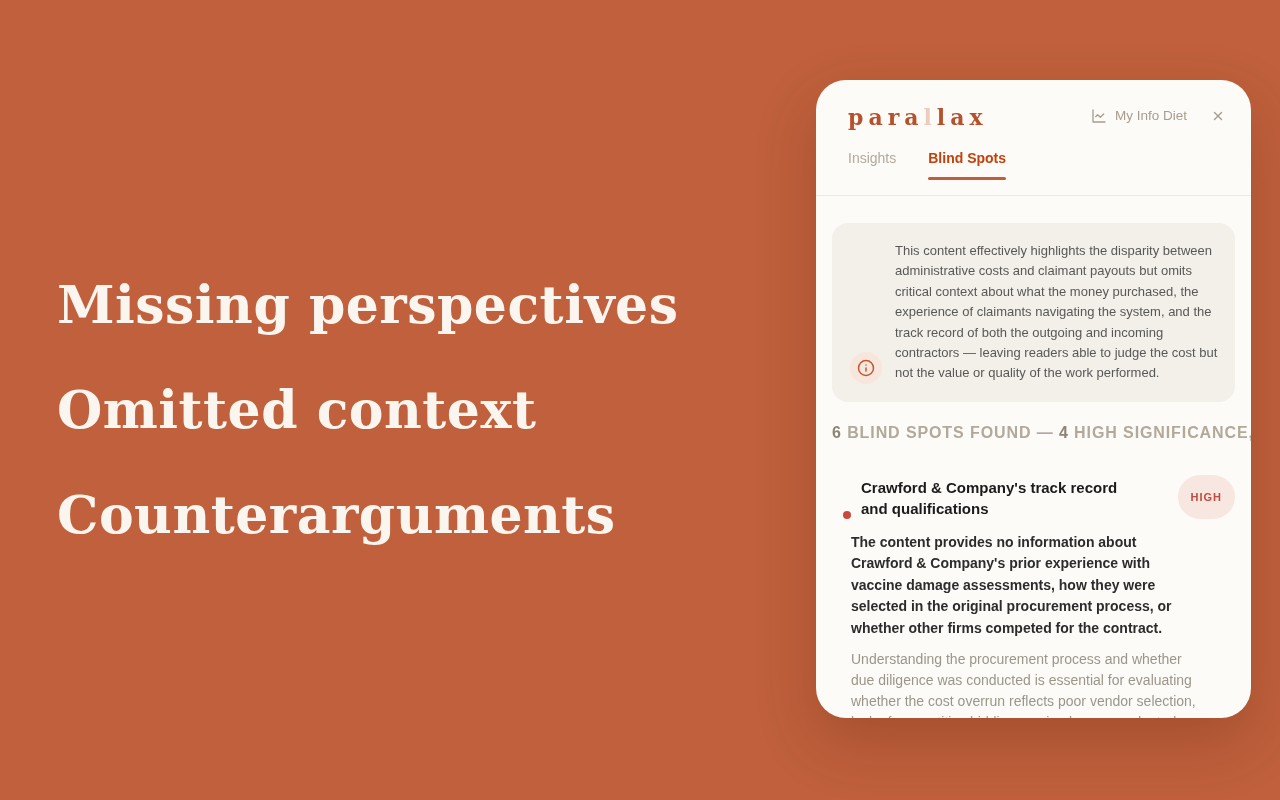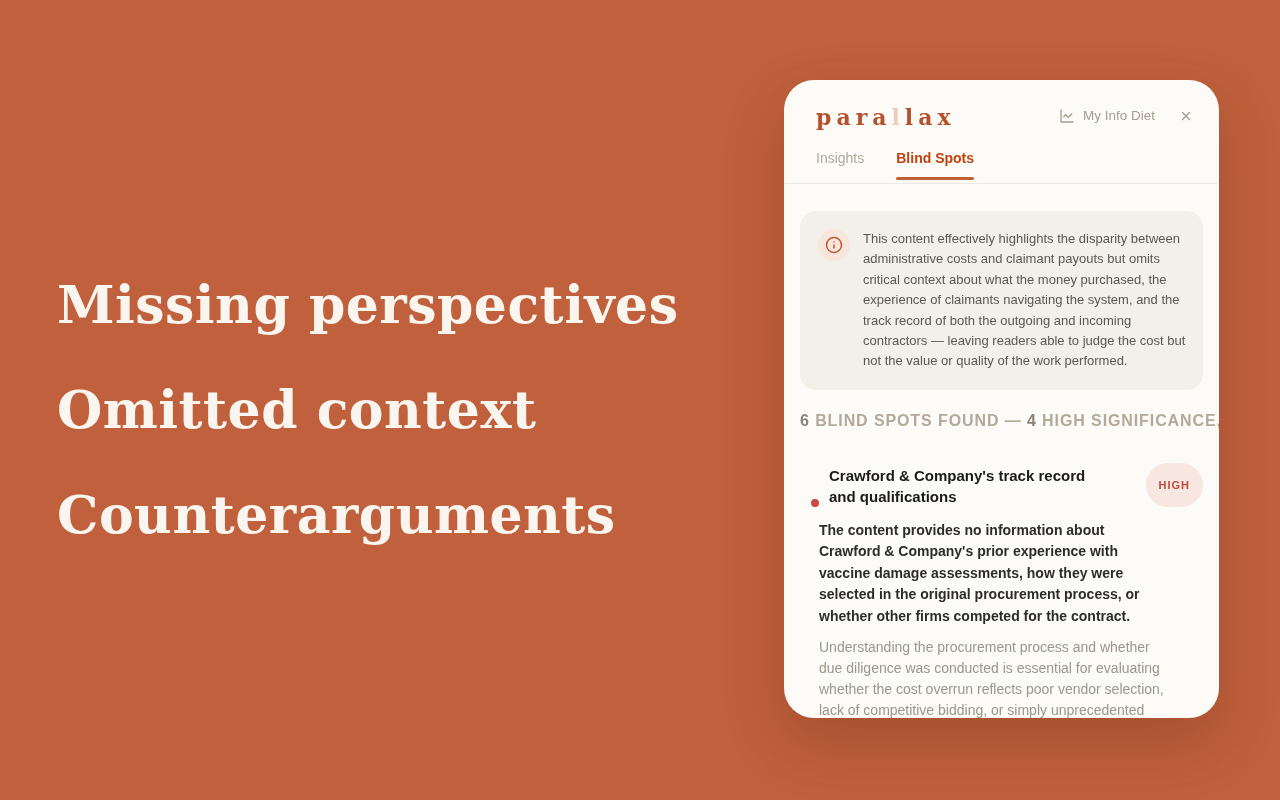--- a/index.html
+++ b/index.html
@@ -19,21 +19,21 @@
     font-weight: 700;
     font-size: 52px;
     line-height: 105px;
     color: #faf6ef;
     letter-spacing: 0.5px;
   }
 
   
   .panel {
     position: absolute;
-    left: 784px;
+    left: 816px;
     top: 80px;
     width: 435px;
     height: 638px;
     background: #fcfbf8;
     border-radius: 30px;
     box-shadow: 0 24px 60px rgba(70, 25, 5, 0.22);
     overflow: hidden;
   }
 
   .panel-header {
@@ -59,21 +59,21 @@
   }
   .icon-btn {
     background: none; border: none; cursor: pointer;
     color: #a79d90; display: flex; align-items: center;
   }
 
   
   .tabs {
     display: flex;
     gap: 32px;
-    padding: 20px 32px 4px;
+    padding: 20px 32px 16px;
     border-bottom: 1px solid #ece9e2;
     align-items: flex-end;
   }
   .tab {
     font-size: 14px;
     color: #b3a99c;
     font-weight: 500;
     padding-bottom: 13px;
     position: relative;
     cursor: pointer;
@@ -86,21 +86,21 @@
     height: 3px;
     background: #bf5f3a;
     border-radius: 3px;
   }
 
   
   .content { padding: 27px 16px 0; }
 
   .summary-box {
     display: flex;
-    align-items: flex-start;
+    align-items: flex-end;
     gap: 13px;
     background: #f3f0ea;
     border-radius: 16px;
     padding: 18px 14px 18px 18px;
   }
   .summary-icon {
     width: 32px; height: 32px;
     border-radius: 50%;
     background: #f8e6dc;
     display: flex; align-items: center; justify-content: center;

